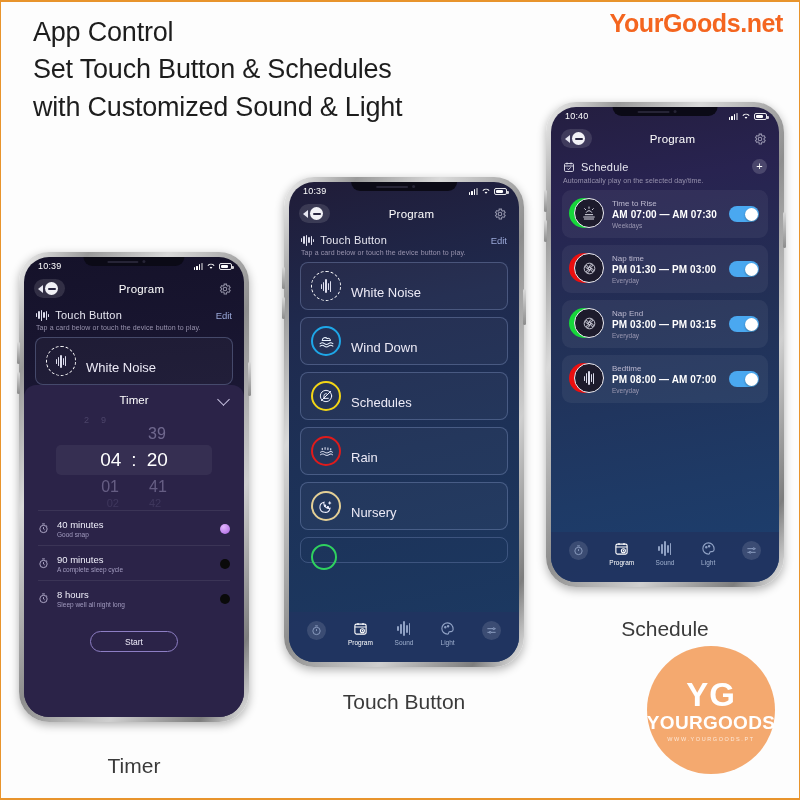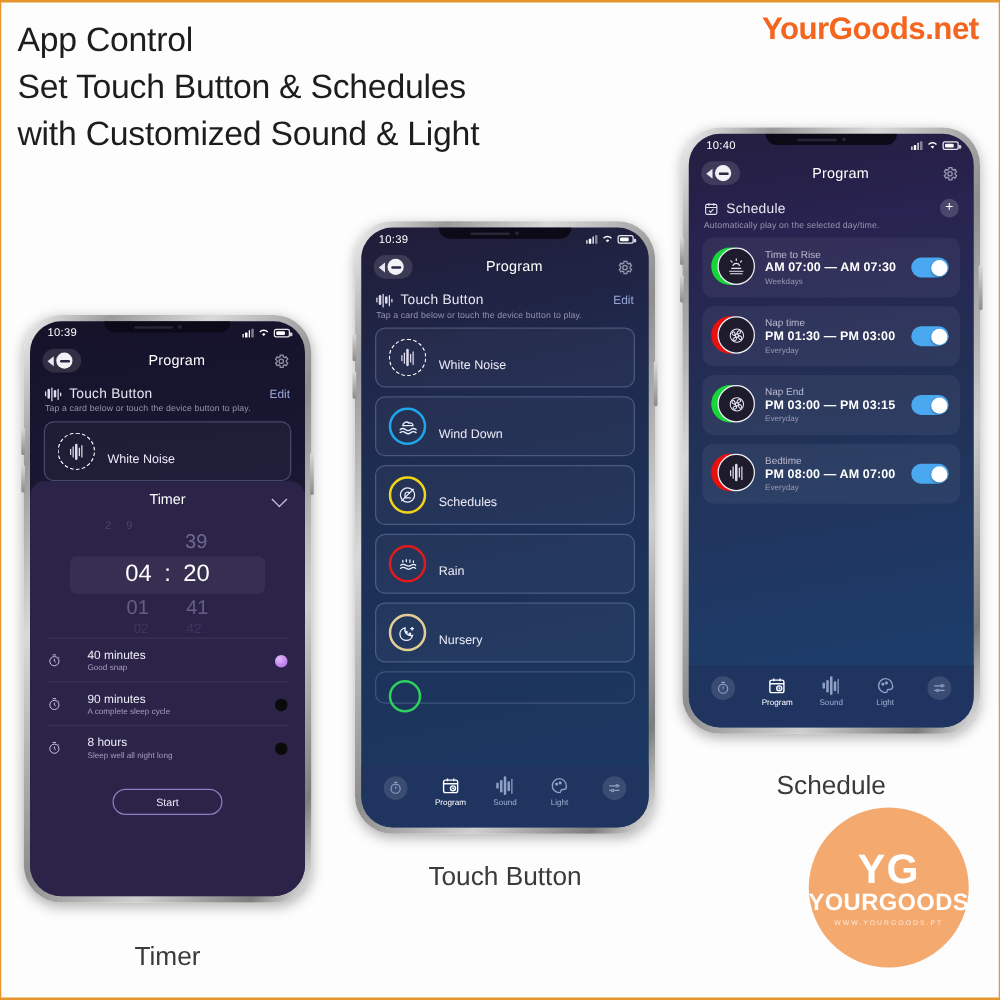--- a/index.html
+++ b/index.html
@@ -15,21 +15,21 @@
     background: #fdfdfd;
     border-top: 2px solid #e8942c;
     border-bottom: 2px solid #e8942c;
     border-left: 1px solid #e8942c;
     border-right: 1px solid #e8942c;
   }
 
   
   .headline {
     position: absolute;
-    left: 13px; top: 12px;
+    left: 32px; top: 12px;
     width: 540px;
   }
   .headline div {
     font-size: 27px;
     line-height: 1.38;
     color: #1d1d1d;
     font-weight: 400;
     letter-spacing: -0.2px;
     white-space: nowrap;
   }
@@ -145,21 +145,21 @@
   .card {
     display: flex; align-items: center; gap: 10px;
     margin: 0 11px 7px 11px;
     padding: 8px 10px;
     border: 1px solid rgba(160,180,230,0.30);
     border-radius: 8px;
     background: rgba(255,255,255,0.03);
   }
   .ring { width: 30px; height: 30px; border-radius: 50%; border: 2px solid #fff; flex: 0 0 auto; position: relative; display:flex; align-items:center; justify-content:center; }
   .ring.dashed { border-style: dashed; border-width: 1.4px; }
-  .cardlabel { font-size: 10px; color: #eceaf6; margin-top: 12px; }
+  .cardlabel { font-size: 13px; color: #eceaf6; margin-top: 12px; }
 
   
   .sheet {
     position: absolute; left: 0; right: 0; bottom: 0; top: 128px;
     background: #2b2348;
     border-radius: 12px 12px 0 0;
     z-index: 6;
   }
   .sheet-head { display: flex; align-items: center; justify-content: center; position: relative; padding: 9px 0 7px; }
   .sheet-head .t { font-size: 11.5px; color: #fff; font-weight: 500; }
@@ -171,21 +171,21 @@
   .pk-sel {
     font-size: 19px; color: #ffffff;
     background: rgba(255,255,255,0.055);
     margin: 2px 32px; padding: 4px 0; border-radius: 5px;
     display: flex; justify-content: center; align-items: center; gap: 10px;
   }
   .pk-below { font-size: 16px; color: rgba(196,189,228,0.38); margin-top: 3px; }
   .pk-faint { font-size: 11px; color: rgba(196,189,228,0.13); margin-top: 1px; }
 
   .preset {
-    display: flex; align-items: center; gap: 21px;
+    display: flex; align-items: center; gap: 8px;
     margin: 0 14px; padding: 8px 0 7px;
     border-top: 1px solid rgba(255,255,255,0.08);
   }
   .preset .ptxt { flex: 1; }
   .preset .p1 { font-size: 9.5px; color: #efeefa; }
   .preset .p2 { font-size: 6.5px; color: #a39cc0; margin-top: 1px; }
   .pdot { width: 10px; height: 10px; border-radius: 50%; background: #0a0a0a; }
   .pdot.on { background: radial-gradient(circle at 35% 30%, #e3b6ff, #a963e0); }
   .startbtn {
     margin: 16px auto 0; width: 88px; height: 21px;

